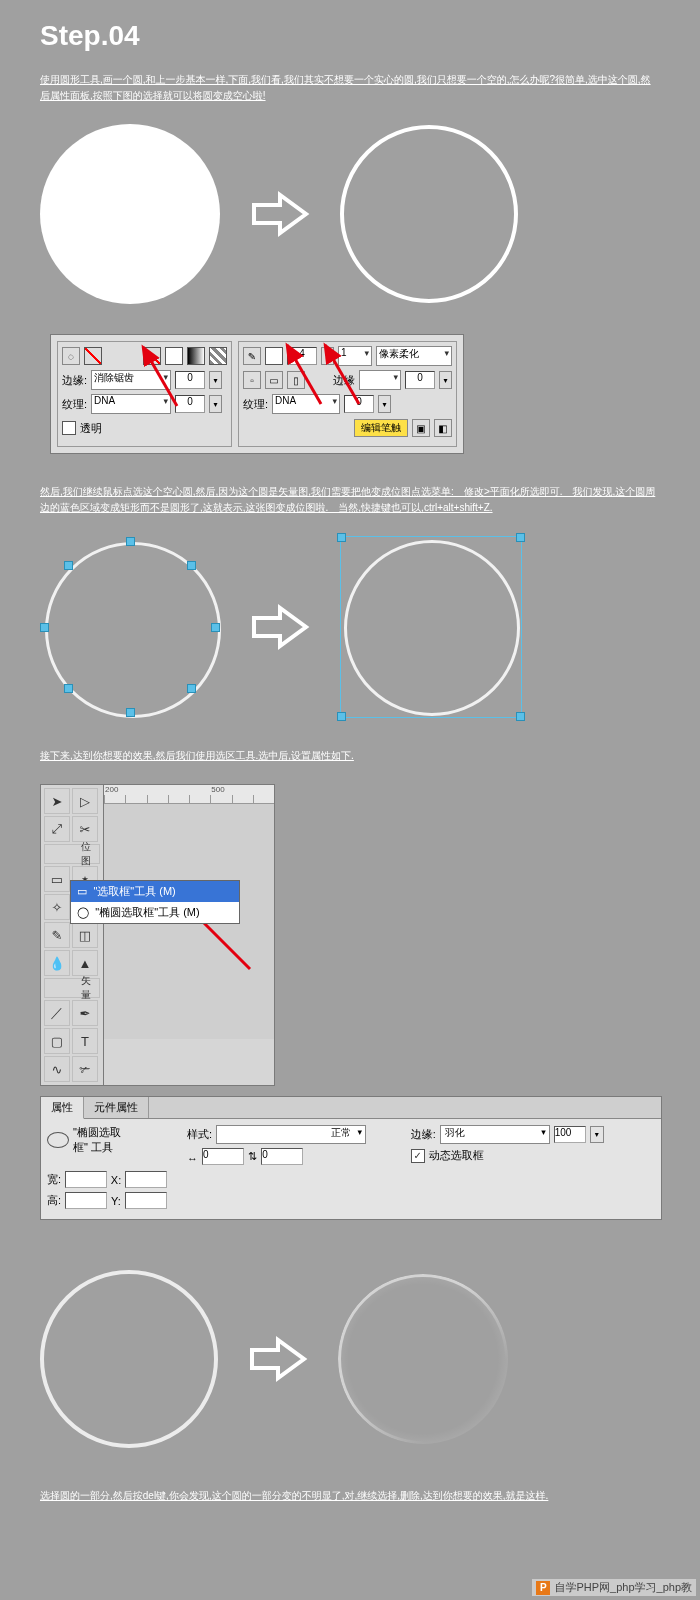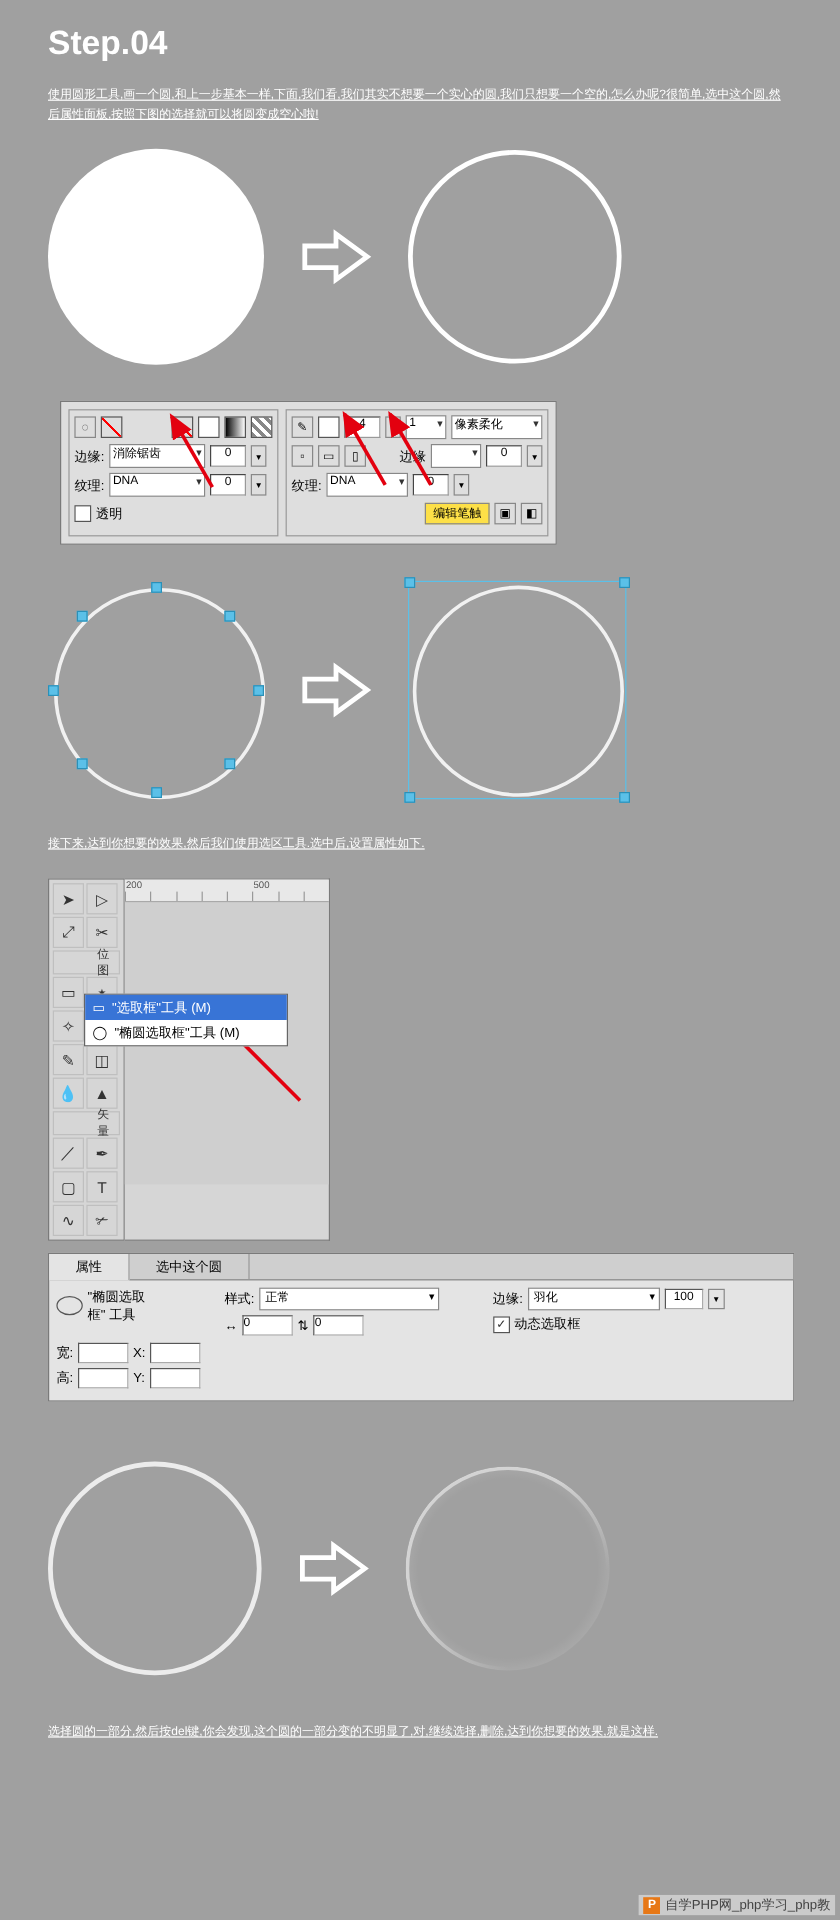--- a/index.html
+++ b/index.html
@@ -138,21 +138,21 @@
   .flyout-item.sel { background: #3874d6; color: #fff; }
   .toolbox-container { position: relative; }
   .red-arrow2 { position: absolute; left: 130px; top: 105px; }
 
   
   .panel2 {
     border: 1px solid #7a7a7a; color: #000; font-size: 11px; width: 620px; margin-bottom: 40px;
     background: #e4e4e4;
   }
   .tabrow { display: flex; background: #cfcfcf; border-bottom: 1px solid #888; }
-  .tab { padding: 3px 22px; font-size: 11px; border-right: 1px solid #999; }
+  .tab { padding: 3px 10px; font-size: 11px; border-right: 1px solid #999; }
   .tab.active { background: #e4e4e4; border-bottom: 1px solid #e4e4e4; margin-bottom: -1px; }
   .p2-body { display: flex; padding: 6px; gap: 20px; }
   .p2-left { width: 120px; }
   .p2-mid { flex: 1; }
   .p2-right { flex: 1.2; }
   .ellipse-icon { width: 20px; height: 14px; border: 1px solid #555; border-radius: 50%; display: inline-block; }
   .field { display: flex; align-items: center; gap: 4px; margin-bottom: 4px; }
   .input-flat { width: 40px; height: 15px; border: 1px inset #aaa; background: #fff; font-size: 10px; }
   .select-flat { min-width: 90px; height: 17px; border: 1px solid #888; background: #fff; font-size: 10px; position: relative; padding: 0 14px 0 4px;}
   .select-flat::after { content: "▾"; position: absolute; right: 3px; top: 1px; font-size: 9px;}
@@ -268,20 +268,21 @@
       <line x1="40" y1="65" x2="6" y2="6" stroke="#e3000f" stroke-width="3" marker-end="url(#ah1)"></line>
     </svg>
     <svg class="red-arrow" style="left:230px; top:4px;" width="50" height="70">
       <line x1="40" y1="65" x2="6" y2="6" stroke="#e3000f" stroke-width="3" marker-end="url(#ah1)"></line>
     </svg>
     <svg class="red-arrow" style="left:268px; top:4px;" width="50" height="70">
       <line x1="40" y1="65" x2="6" y2="6" stroke="#e3000f" stroke-width="3" marker-end="url(#ah1)"></line>
     </svg>
   </div>
 
+  <div class="body-text">然后,我们继续鼠标点选这个空心圆,然后,因为这个圆是矢量图,我们需要把他变成位图点选菜单:　修改&gt;平面化所选即可.　我们发现,这个圆周边的蓝色区域变成矩形而不是圆形了,这就表示,这张图变成位图啦.　当然,快捷键也可以,ctrl+alt+shift+Z.</div>
 
   <div class="illustration-row">
     <div class="vec-circle-wrap">
       <div class="vec-circle"></div>
       <div class="sel-handle" style="left:86px; top:0;"></div>
       <div class="sel-handle" style="left:86px; bottom:0;"></div>
       <div class="sel-handle" style="left:0; top:86px;"></div>
       <div class="sel-handle" style="right:0; top:86px;"></div>
       <div class="sel-handle" style="left:24px; top:24px;"></div>
       <div class="sel-handle" style="right:24px; top:24px;"></div>
@@ -357,21 +358,21 @@
     </div>
 
     <svg class="red-arrow2" width="90" height="90">
       <line x1="80" y1="80" x2="8" y2="8" stroke="#e3000f" stroke-width="3" marker-end="url(#ah1)"></line>
     </svg>
   </div>
 
   <div class="panel2">
     <div class="tabrow">
       <div class="tab active">属性</div>
-      <div class="tab">选中这个圆</div>
+      <div class="tab">元件属性</div>
     </div>
     <div class="p2-body">
       <div class="p2-left">
         <div class="field">
           <span class="ellipse-icon"></span>
           <span style="font-size:11px;">
             <span>"椭圆选取</span><br>
             <span>框" 工具</span>
           </span>
         </div>
@@ -385,34 +386,34 @@
         <div class="field">
           <span class="label">高:</span>
           <span class="input-flat"></span>
           <span class="label">Y:</span>
           <span class="input-flat"></span>
         </div>
       </div>
       <div class="p2-mid">
         <div class="field">
           <span class="label">样式:</span>
-          <span class="select-flat" style="min-width:130px;">正常</span>
+          <span class="select-flat" style="min-width:130px;text-align:right;">正常</span>
         </div>
         <div class="field">
           <span class="label">↔</span>
           <span class="input-flat">0</span>
           <span class="label">⇅</span>
           <span class="input-flat">0</span>
         </div>
       </div>
       <div class="p2-right">
         <div class="field">
           <span class="label">边缘:</span>
           <span class="select-flat">羽化</span>
-          <span class="input-flat" style="width:30px;text-align:center;">100</span>
+          <span class="input-flat" style="width:30px;">100</span>
           <span class="icon-box" style="width:12px;height:15px;font-size:8px;">▾</span>
         </div>
         <div class="field">
           <span class="chk">✓</span>
           <span class="label">动态选取框</span>
         </div>
       </div>
     </div>
   </div>
 

